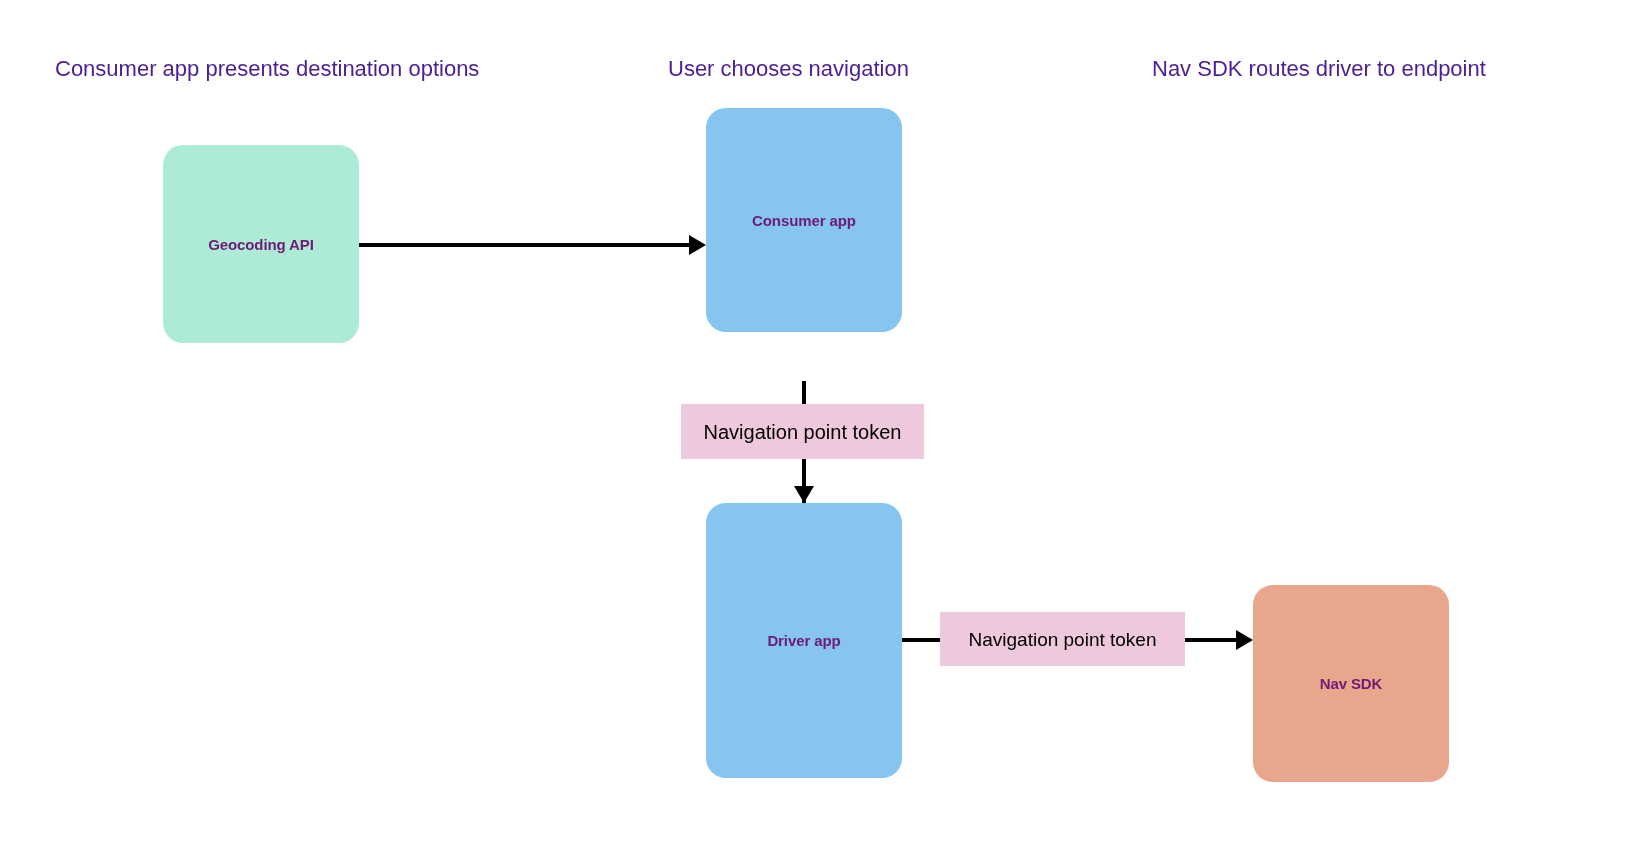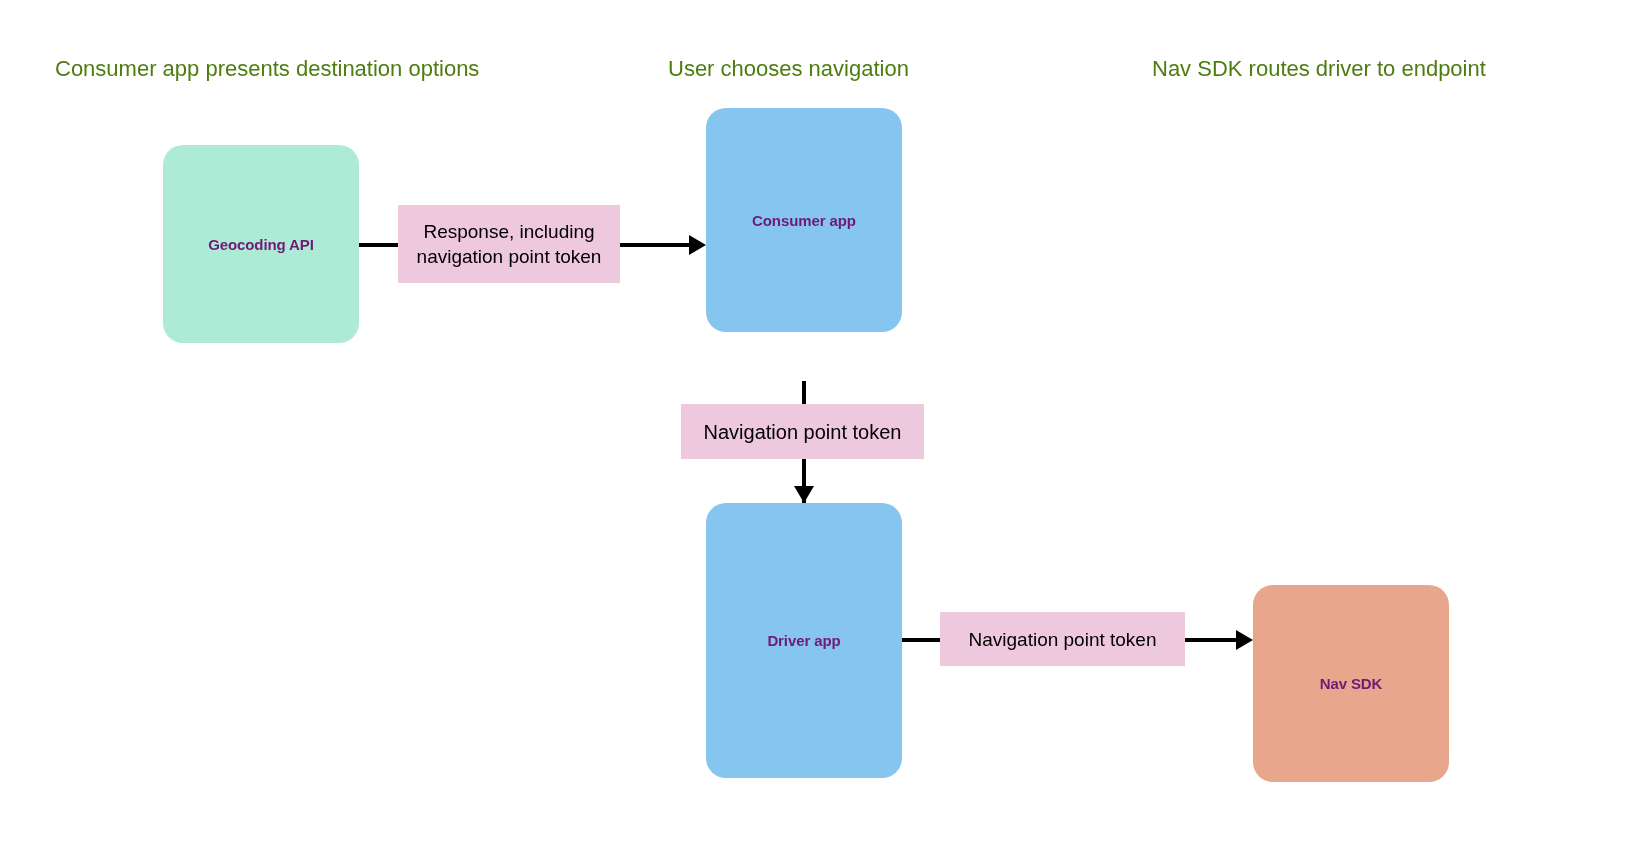--- a/index.html
+++ b/index.html
@@ -17,21 +17,21 @@
     height: 868px;
     background: #ffffff;
     overflow: hidden;
   }
 
   
   .col-header {
     position: absolute;
     font-size: 22px;
     line-height: 26px;
-    color: #4d7c0f;
+    color: #4c1d95;
     font-weight: 400;
     white-space: nowrap;
   }
 
   
   .node {
     position: absolute;
     border-radius: 20px;
     display: flex;
     align-items: center;
@@ -118,23 +118,20 @@
   </div>
 
   <div class="node" style="left:706px; top:503px; width:196px; height:275px; background:#85c5ef;">
     <span class="node-label">Driver app</span>
   </div>
 
   <div class="node" style="left:1253px; top:538px; width:196px; height:197px; background:#e8a68d;margin-top:47px;">
     <span class="node-label">Nav SDK</span>
   </div>
 
-  <div class="edge-label" style="left:398px; top:205px; width:222px; height:78px; background:#eec8dc;">
-    <span class="edge-label-text" style="font-size:19px; line-height:25px; width:200px;">Response, including navigation point token</span>
-  </div>
 
   <div class="edge-label" style="left:681px; top:404px; width:243px; height:55px; background:#eec8dc;">
     <span class="edge-label-text" style="font-size:20px; line-height:24px;">Navigation point token</span>
   </div>
 
   <div class="edge-label" style="left:940px; top:612px; width:245px; height:54px; background:#eec8dc;">
     <span class="edge-label-text" style="font-size:19px; line-height:23px;">Navigation point token</span>
   </div>
 
 </div>

